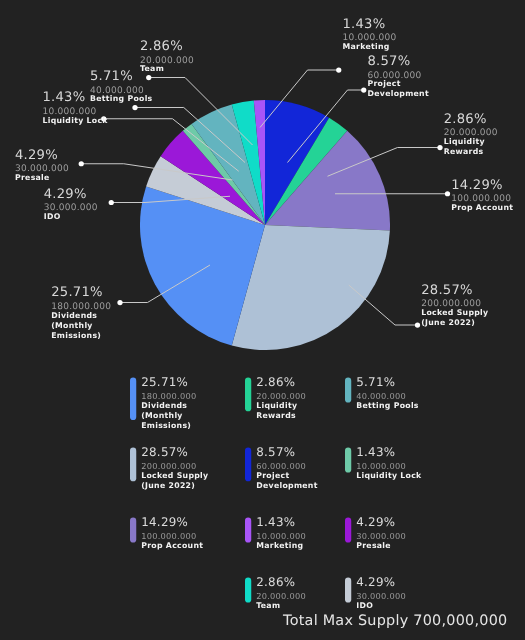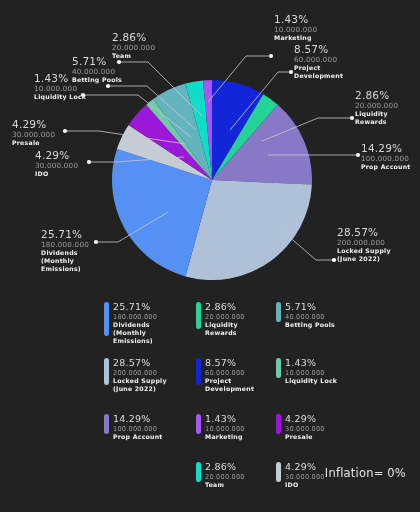--- a/index.html
+++ b/index.html
@@ -276,15 +276,15 @@
       <div class="lg-item" style="left: 172px; top: 160px;">
         <div class="sw" style="background: rgb(197, 204, 214); height: 20px;"></div>
         <div class="lg-txt">
           <div class="pct">4.29%</div>
           <div class="amt">30.000.000</div>
           <div class="nm">IDO</div>
         </div>
       </div>
     </div>
 
-  <div class="foot" id="inflation">Inflation= 0%</div>
+  <div class="foot" id="maxsupply">Total Max Supply 700,000,000</div>
 
 </div>
 
 </body></html>

